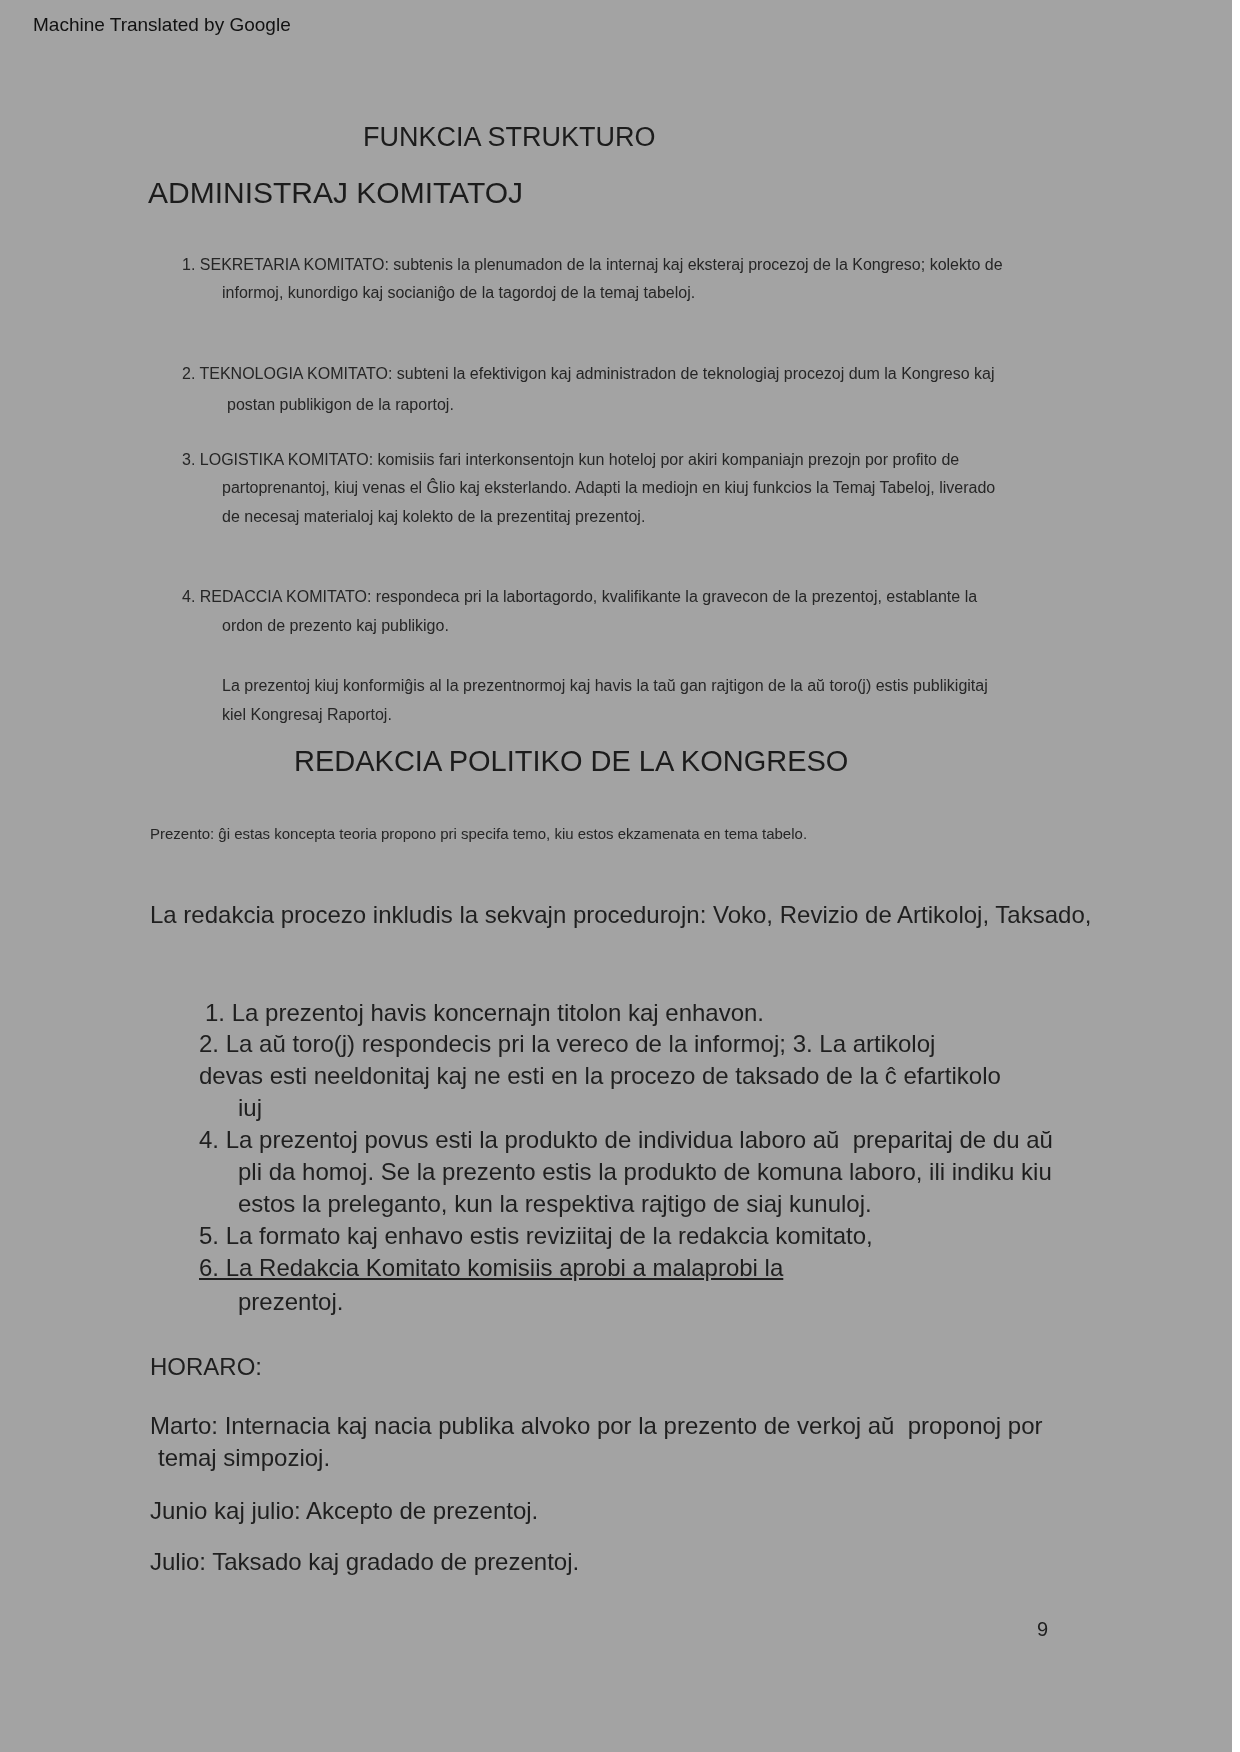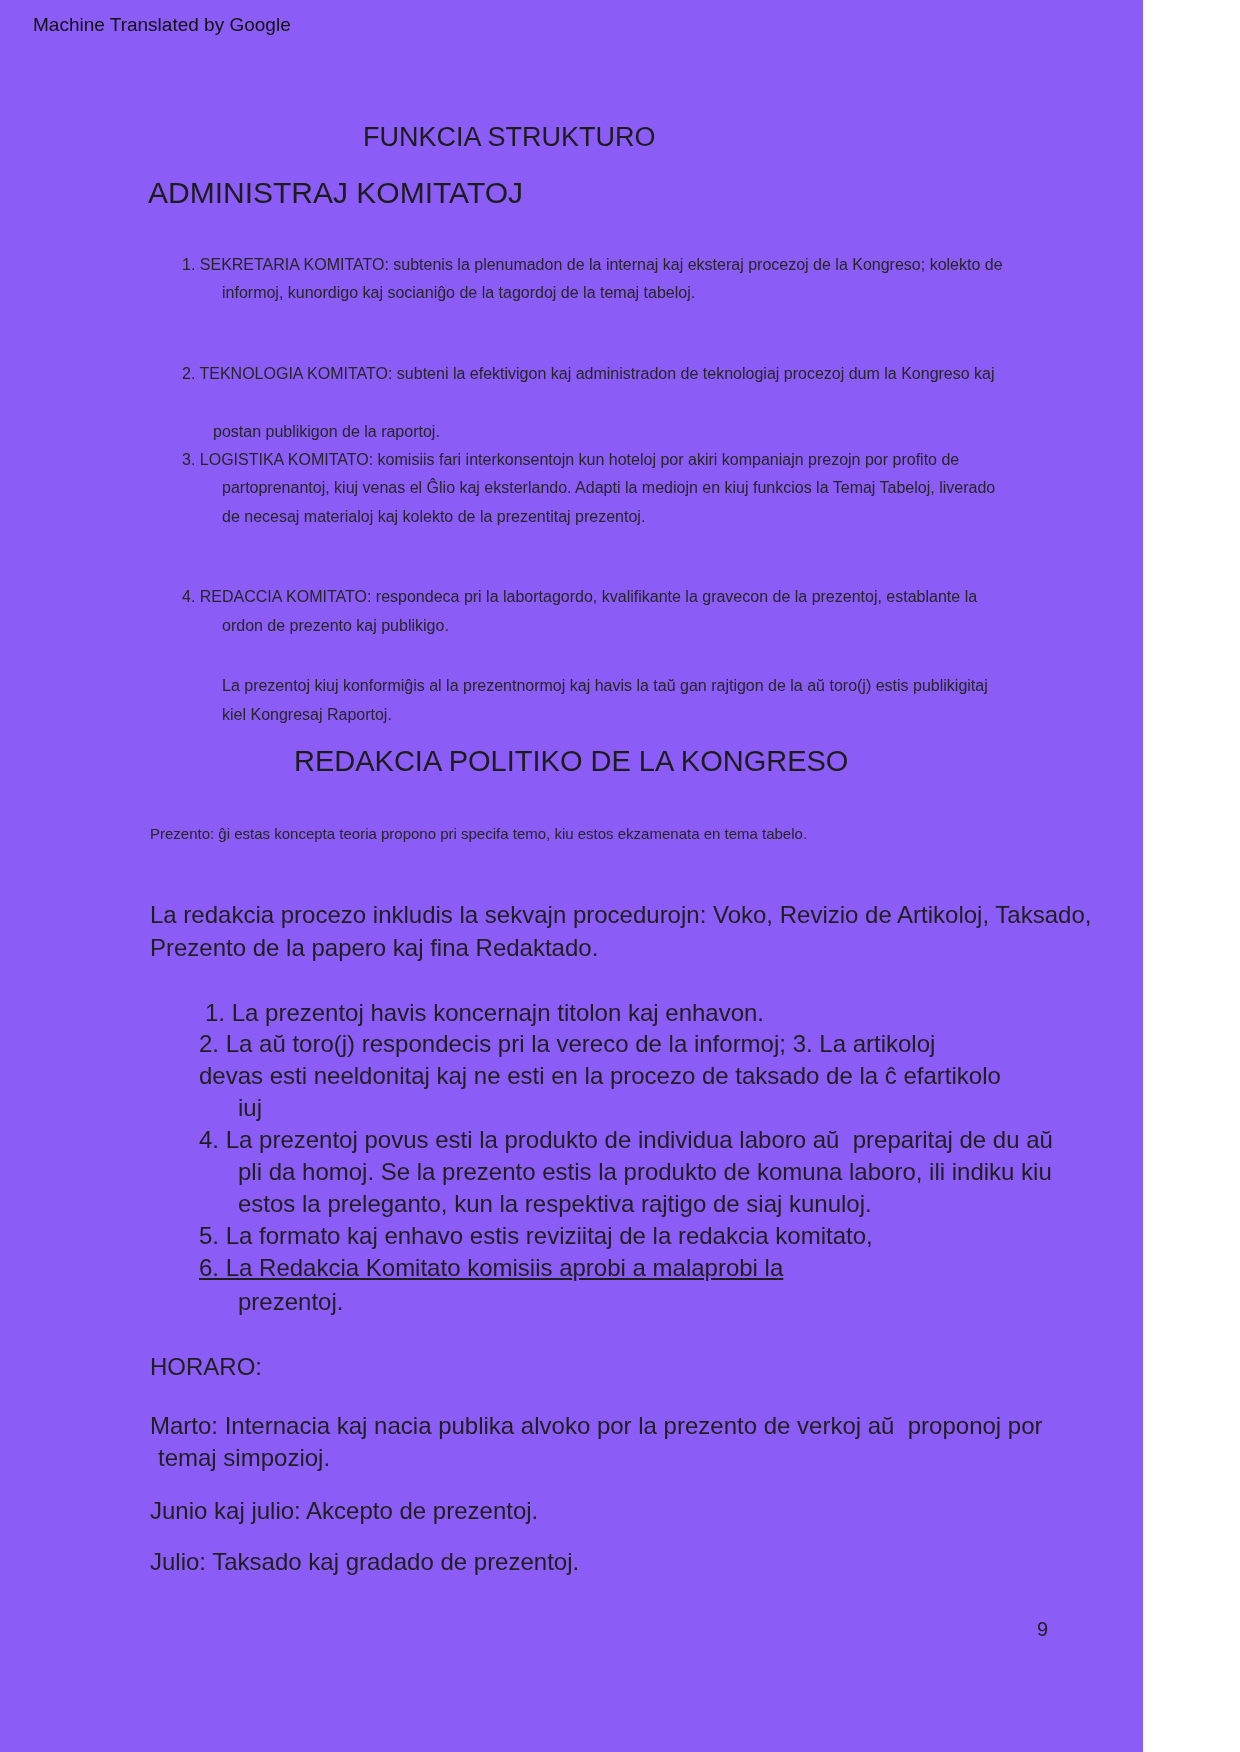--- a/index.html
+++ b/index.html
@@ -2,23 +2,23 @@
 <html><head>
 <meta charset="utf-8">
 <style>
   html, body {
     margin: 0;
     padding: 0;
     background: #ffffff;
   }
   .page {
     position: relative;
-    width: 1143px;
+    width: 1232px;
     height: 1752px;
-    background: #8b5cf6;
+    background: #a3a3a3;
     font-family: "Liberation Sans", sans-serif;
     color: #212121;
     overflow: hidden;
   }
   .abs { position: absolute; white-space: pre; }
   .watermark { font-size: 19px; color: #111111; letter-spacing: 0px; }
   .title { font-size: 27px; font-weight: 400; color: #1c1c1c; text-align: center; }
   .heading { font-size: 30px; font-weight: 400; color: #1c1c1c; }
   .small { font-size: 16px; line-height: 20px; color: #262626; }
   .tiny { font-size: 15px; color: #262626; }
@@ -33,38 +33,37 @@
   <div class="abs watermark" style="left:33px; top:14px;">Machine Translated by Google</div>
 
   <div class="abs title" style="left:363px; top:122px;">FUNKCIA STRUKTURO</div>
 
   <div class="abs heading" style="left:148px; top:176px;">ADMINISTRAJ KOMITATOJ</div>
 
   <div class="abs small" style="left:182px; top:255px;">1. SEKRETARIA KOMITATO: subtenis la plenumadon de la internaj kaj eksteraj procezoj de la Kongreso; kolekto de</div>
   <div class="abs small" style="left:222px; top:283px;">informoj, kunordigo kaj socianiĝo de la tagordoj de la temaj tabeloj.</div>
 
   <div class="abs small" style="left:182px; top:364px;">2. TEKNOLOGIA KOMITATO: subteni la efektivigon kaj administradon de teknologiaj procezoj dum la Kongreso kaj</div>
-  <div class="abs small" style="left:213px; top:395px;margin-top:27px;">postan publikigon de la raportoj.</div>
+  <div class="abs small" style="left:227px; top:395px;">postan publikigon de la raportoj.</div>
 
   <div class="abs small" style="left:182px; top:450px;">3. LOGISTIKA KOMITATO: komisiis fari interkonsentojn kun hoteloj por akiri kompaniajn prezojn por profito de</div>
   <div class="abs small" style="left:222px; top:478px;">partoprenantoj, kiuj venas el Ĝlio kaj eksterlando. Adapti la mediojn en kiuj funkcios la Temaj Tabeloj, liverado</div>
   <div class="abs small" style="left:222px; top:507px;">de necesaj materialoj kaj kolekto de la prezentitaj prezentoj.</div>
 
   <div class="abs small" style="left:182px; top:587px;">4. REDACCIA KOMITATO: respondeca pri la labortagordo, kvalifikante la gravecon de la prezentoj, establante la</div>
   <div class="abs small" style="left:222px; top:616px;">ordon de prezento kaj publikigo.</div>
 
   <div class="abs small" style="left:222px; top:676px;">La prezentoj kiuj konformiĝis al la prezentnormoj kaj havis la taŭ gan rajtigon de la aŭ toro(j) estis publikigitaj</div>
   <div class="abs small" style="left:222px; top:705px;">kiel Kongresaj Raportoj.</div>
 
   <div class="abs tiny" style="left:150px; top:825px;">Prezento: ĝi estas koncepta teoria propono pri specifa temo, kiu estos ekzamenata en tema tabelo.</div>
 
   <div class="abs title" style="left:294px; top:745px; font-size:29px;">REDAKCIA POLITIKO DE LA KONGRESO</div>
 
   <div class="abs big" style="left:150px; top:901px;">La redakcia procezo inkludis la sekvajn procedurojn: Voko, Revizio de Artikoloj, Taksado,</div>
-  <div class="abs big" style="left:150px; top:934px;">Prezento de la papero kaj fina Redaktado.</div>
 
   <div class="abs big" style="left:205px; top:999px;">1. La prezentoj havis koncernajn titolon kaj enhavon.</div>
   <div class="abs big" style="left:199px; top:1030px;">2. La aŭ toro(j) respondecis pri la vereco de la informoj; 3. La artikoloj</div>
   <div class="abs big" style="left:199px; top:1062px;">devas esti neeldonitaj kaj ne esti en la procezo de taksado de la ĉ efartikolo</div>
   <div class="abs big" style="left:238px; top:1094px;">iuj</div>
   <div class="abs big" style="left:199px; top:1126px;">4. La prezentoj povus esti la produkto de individua laboro aŭ  preparitaj de du aŭ</div>
   <div class="abs big" style="left:238px; top:1158px;">pli da homoj. Se la prezento estis la produkto de komuna laboro, ili indiku kiu</div>
   <div class="abs big" style="left:238px; top:1190px;">estos la preleganto, kun la respektiva rajtigo de siaj kunuloj.</div>
   <div class="abs big" style="left:199px; top:1222px;">5. La formato kaj enhavo estis reviziitaj de la redakcia komitato,</div>
   <div class="abs big" style="left:199px; top:1254px;text-decoration:underline;">6. La Redakcia Komitato komisiis aprobi a malaprobi la</div>

